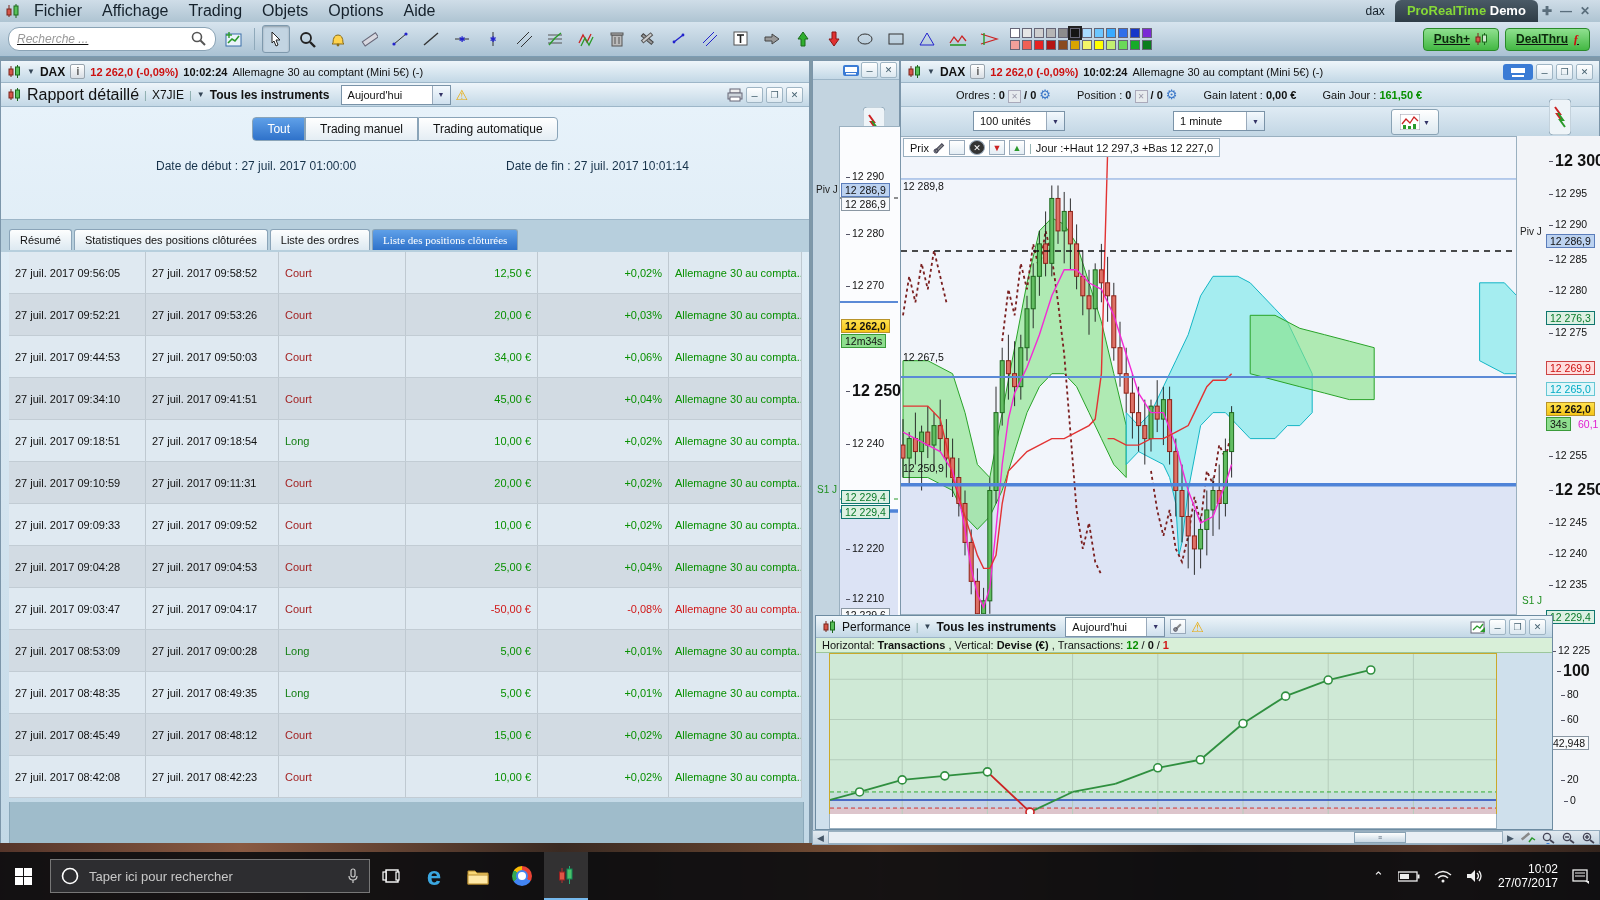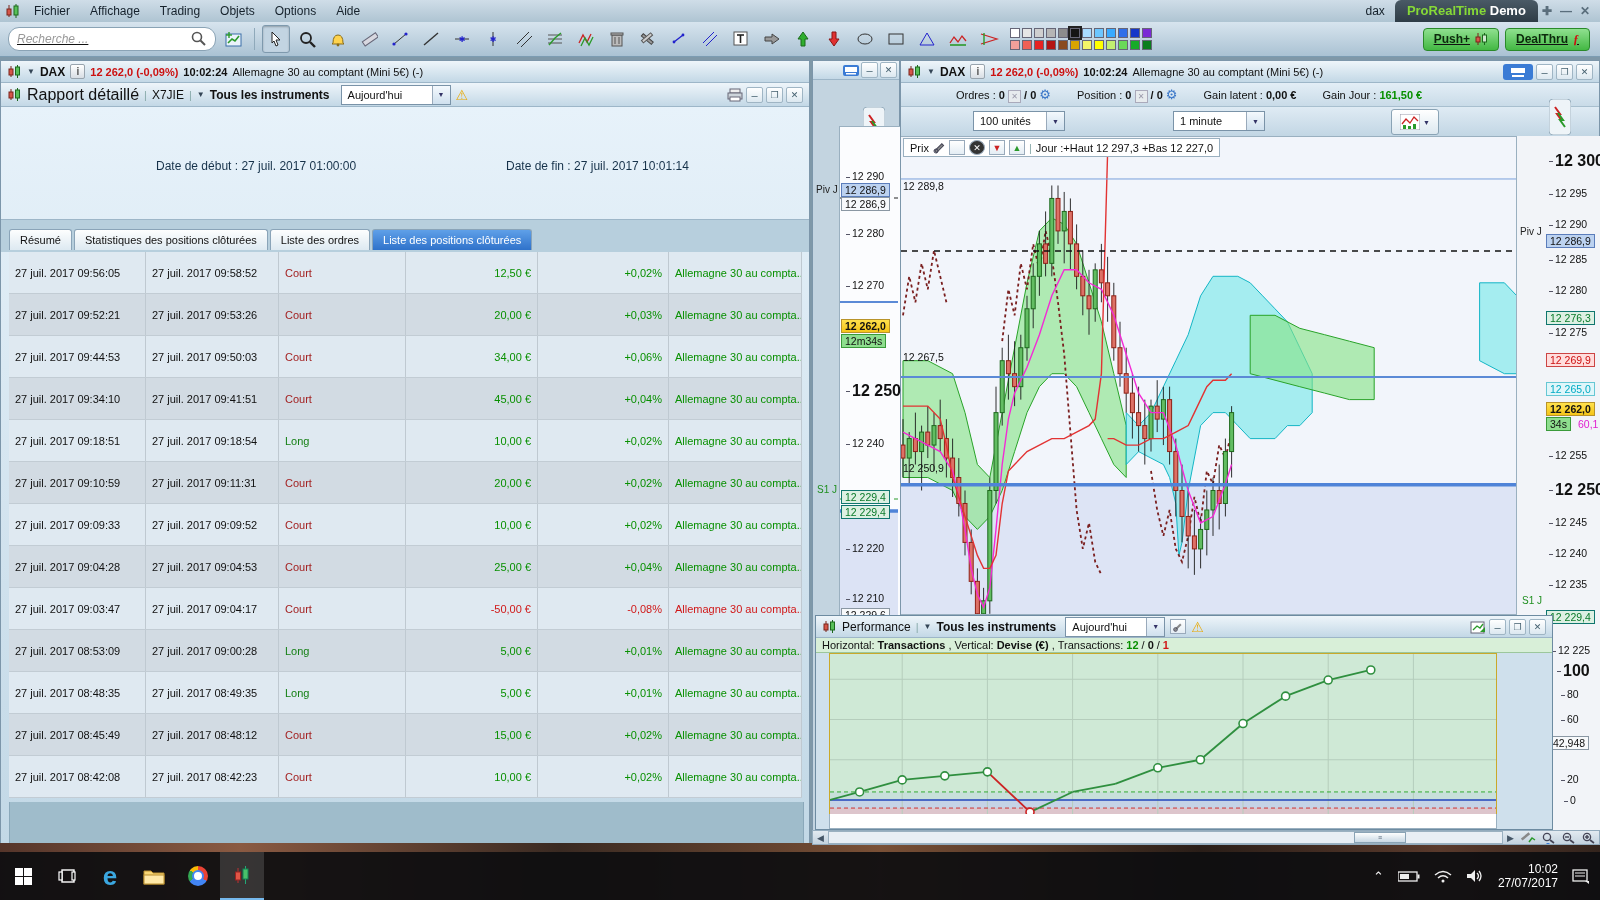--- a/index.html
+++ b/index.html
@@ -2,21 +2,21 @@
 <html><head>
 <meta charset="utf-8">
 <style>
   html,body{margin:0;padding:0;background:#666;}
   #screen{position:relative;width:1600px;height:900px;overflow:hidden;background:#7f98a8;
           font-family:"Liberation Sans",sans-serif;font-size:11px;color:#111;}
   .abs{position:absolute;}
   
   #menubar{position:absolute;left:0;top:0;width:1600px;height:22px;
     background:linear-gradient(#cfdde8,#aec4d2);border-bottom:1px solid #8fa9ba;display:flex;align-items:center;}
-  .menu-item{padding:2px 10px;font-size:12px;color:#15212b;cursor:default;}
+  .menu-item{padding:2px 10px;font-size:16px;color:#15212b;cursor:default;}
   .menu-item::first-letter{text-decoration:underline;}
   #workspace-tab{margin-left:auto;font-size:12px;padding:2px 10px;color:#15212b;}
   #brand-tab{background:linear-gradient(#4a5a66,#2e3c46);border-radius:6px 6px 0 0;color:#fff;
     padding:3px 12px 4px 12px;font-weight:bold;font-size:13px;}
   #brand-tab .brand-name{color:#86d937;}
   .tab-ctl{color:#5a6e7c;font-weight:bold;padding:0 4px;font-size:12px;}
   
   #toolbar{position:absolute;left:0;top:22px;width:1600px;height:35px;
     background:linear-gradient(#d7e4ee,#aac2d3);border-bottom:1px solid #7c9cb2;display:flex;align-items:center;gap:3px;padding-left:8px;box-sizing:border-box;text-decoration:underline;}
   #search-box{width:190px;height:22px;background:#fff;border:1px solid #8aa3b5;border-radius:11px;
@@ -59,21 +59,21 @@
   #report-body{position:absolute;left:0;top:46px;right:0;bottom:0;background:linear-gradient(#e7f2fa,#c2d8e6);}
   #report-tabs{position:absolute;left:0;top:10px;width:100%;display:flex;justify-content:center;}
   .rtab{border:1px solid #8aa4b8;background:linear-gradient(#ffffff,#e4edf4);padding:4px 14px;font-size:12px;}
   .rtab:first-child{border-radius:4px 0 0 4px;}
   .rtab:last-child{border-radius:0 4px 4px 0;}
   .rtab.active{background:linear-gradient(#5fa0e8,#2f72ca);color:#fff;}
   .date-line{position:absolute;top:52px;font-size:12px;color:#16324a;}
   #report-subtabs{position:absolute;left:8px;top:122px;display:flex;align-items:flex-end;gap:2px;}
   .stab{border:1px solid #8aa4b8;border-bottom:none;background:linear-gradient(#fdfefe,#dde9f1);
     padding:4px 10px;font-size:11px;border-radius:3px 3px 0 0;}
-  .stab.active{background:linear-gradient(#5fa0e8,#2f72ca);color:#fff;}
+  .stab.active{background:linear-gradient(#5fa0e8,#2f72ca);color:#fff;font-family:Liberation Serif, serif;}
   #positions-table{position:absolute;left:8px;top:145px;width:793px;}
   .thead{display:flex;background:linear-gradient(#5d83a4,#44678a);color:#fff;font-size:11px;height:17px;align-items:center;}
   .th{text-align:center;box-sizing:border-box;border-right:1px solid #7e9cb6;overflow:hidden;white-space:nowrap;}
   .trow{display:flex;height:41px;border-bottom:1px solid #c2ccd4;}
   .trow.odd{background:#dfe9f1;} .trow.even{background:#d2dbe3;}
   .td{box-sizing:border-box;border-right:1px solid #bfc9d1;padding:0 6px;display:flex;align-items:center;white-space:nowrap;overflow:hidden;font-size:11px;}
   .td.num{justify-content:flex-end;}
   .long{color:#158015;} .court{color:#a32222;}
   .pos{color:#089000;} .neg{color:#d01818;}
   #report-footnote{position:absolute;left:0;bottom:0;width:100%;height:21px;background:#cfe3ee;border-top:1px solid #9db6c8;
@@ -389,20 +389,25 @@
               <rect x="1" y="5" width="14" height="6" fill="#cdd4da" stroke="#667"></rect>
               <rect x="3" y="9" width="10" height="4" fill="#fff" stroke="#667"></rect>
             </svg>
           </span>
         <span class="wbtn min"></span>
         <span class="wbtn max"></span>
         <span class="wbtn close"></span>
       </span>
     </div>
     <div id="report-body">
+      <div id="report-tabs">
+          <div class="rtab active">Tout</div>
+          <div class="rtab">Trading manuel</div>
+          <div class="rtab">Trading automatique</div>
+        </div>
       <div class="date-line" style="left:155px;"><span>Date de début :</span> <span>27 juil. 2017 01:00:00</span></div>
       <div class="date-line" style="left:505px;"><span>Date de fin :</span> <span>27 juil. 2017 10:01:14</span></div>
       <div class="abs" style="left:0;top:112px;width:100%;height:1px;background:#9db6c8;"></div>
       <div class="abs" style="left:0;top:113px;width:100%;height:32px;background:#b7cfdd;"></div>
       <div id="report-subtabs">
           <div class="stab">Résumé</div>
           <div class="stab">Statistiques des positions clôturées</div>
           <div class="stab">Liste des ordres</div>
           <div class="stab active">Liste des positions clôturées</div>
         </div>
@@ -890,20 +895,31 @@
   <div id="desktop-strip"></div>
   <div id="taskbar">
     <div class="tk" style="width:46px;">
       <svg width="17" height="17">
           <rect x="0" y="0" width="8" height="8" fill="#fff"></rect>
           <rect x="9" y="0" width="8" height="8" fill="#fff"></rect>
           <rect x="0" y="9" width="8" height="8" fill="#fff"></rect>
           <rect x="9" y="9" width="8" height="8" fill="#fff"></rect>
         </svg>
     </div>
+    <div id="tk-search">
+      <svg width="18" height="18">
+          <circle cx="9" cy="9" r="7.5" fill="none" stroke="#fff" stroke-width="1.6"></circle>
+        </svg>
+      <span style="flex:1;">Taper ici pour rechercher</span>
+      <svg width="12" height="17">
+          <rect x="4" y="1" width="4" height="8" rx="2" fill="none" stroke="#ccc" stroke-width="1.2"></rect>
+          <path d="M2 8 Q2 12 6 12 Q10 12 10 8" fill="none" stroke="#ccc" stroke-width="1.2"></path>
+          <line x1="6" y1="12" x2="6" y2="15" stroke="#ccc" stroke-width="1.2"></line>
+        </svg>
+    </div>
     <div class="tk" style="width:42px;">
         <svg width="18" height="16">
           <rect x="4" y="2" width="12" height="12" fill="none" stroke="#fff" stroke-width="1.4"></rect>
           <rect x="1" y="4" width="3" height="8" fill="#111" stroke="#fff" stroke-width="1.2"></rect>
           <rect x="14" y="4" width="3" height="8" fill="#111" stroke="#fff" stroke-width="1.2"></rect>
         </svg>
       </div>
     <div class="tk" style="width:44px;color:#3ba7e0;font-size:26px;font-weight:bold;">e</div>
     <div class="tk" style="width:44px;">
         <svg width="22" height="17">
@@ -982,21 +998,21 @@
       <span class="axlbl name-dark" style="left: 1520px; top: 231px;">Piv J</span>
       <span class="axlbl name-green" style="left: 1522px; top: 600px;">S1 J</span>
       <span class="axlbl tick bold" style="left: 1549px; top: 161px;">12 300</span>
       <span class="axlbl tick" style="left: 1549px; top: 193px;">12 295</span>
       <span class="axlbl tick" style="left: 1549px; top: 224px;">12 290</span>
       <span class="axlbl box-blue" style="left: 1546px; top: 241px;">12 286,9</span>
       <span class="axlbl tick" style="left: 1549px; top: 259px;">12 285</span>
       <span class="axlbl tick" style="left: 1549px; top: 290px;">12 280</span>
       <span class="axlbl box-green-light" style="left: 1546px; top: 318px;">12 276,3</span>
       <span class="axlbl tick" style="left: 1549px; top: 332px;">12 275</span>
-      <span class="axlbl box-red" style="left: 1546px; top: 360px;">12 269,9</span>
+      <span class="axlbl box-red" style="left: 1546px; top: 368px;">12 269,9</span>
       <span class="axlbl box-cyan" style="left: 1546px; top: 389px;">12 265,0</span>
       <span class="axlbl box-yellow" style="left: 1546px; top: 409px;">12 262,0</span>
       <span class="axlbl box-green" style="left: 1546px; top: 424px;">34s</span>
       <span class="axlbl magenta" style="left: 1578px; top: 424px;">60,1</span>
       <span class="axlbl tick" style="left: 1549px; top: 455px;">12 255</span>
       <span class="axlbl tick bold" style="left: 1549px; top: 490px;">12 250</span>
       <span class="axlbl tick" style="left: 1549px; top: 522px;">12 245</span>
       <span class="axlbl tick" style="left: 1549px; top: 553px;">12 240</span>
       <span class="axlbl tick" style="left: 1549px; top: 584px;">12 235</span>
       <span class="axlbl box-green-light" style="left: 1546px; top: 617px;">12 229,4</span>

